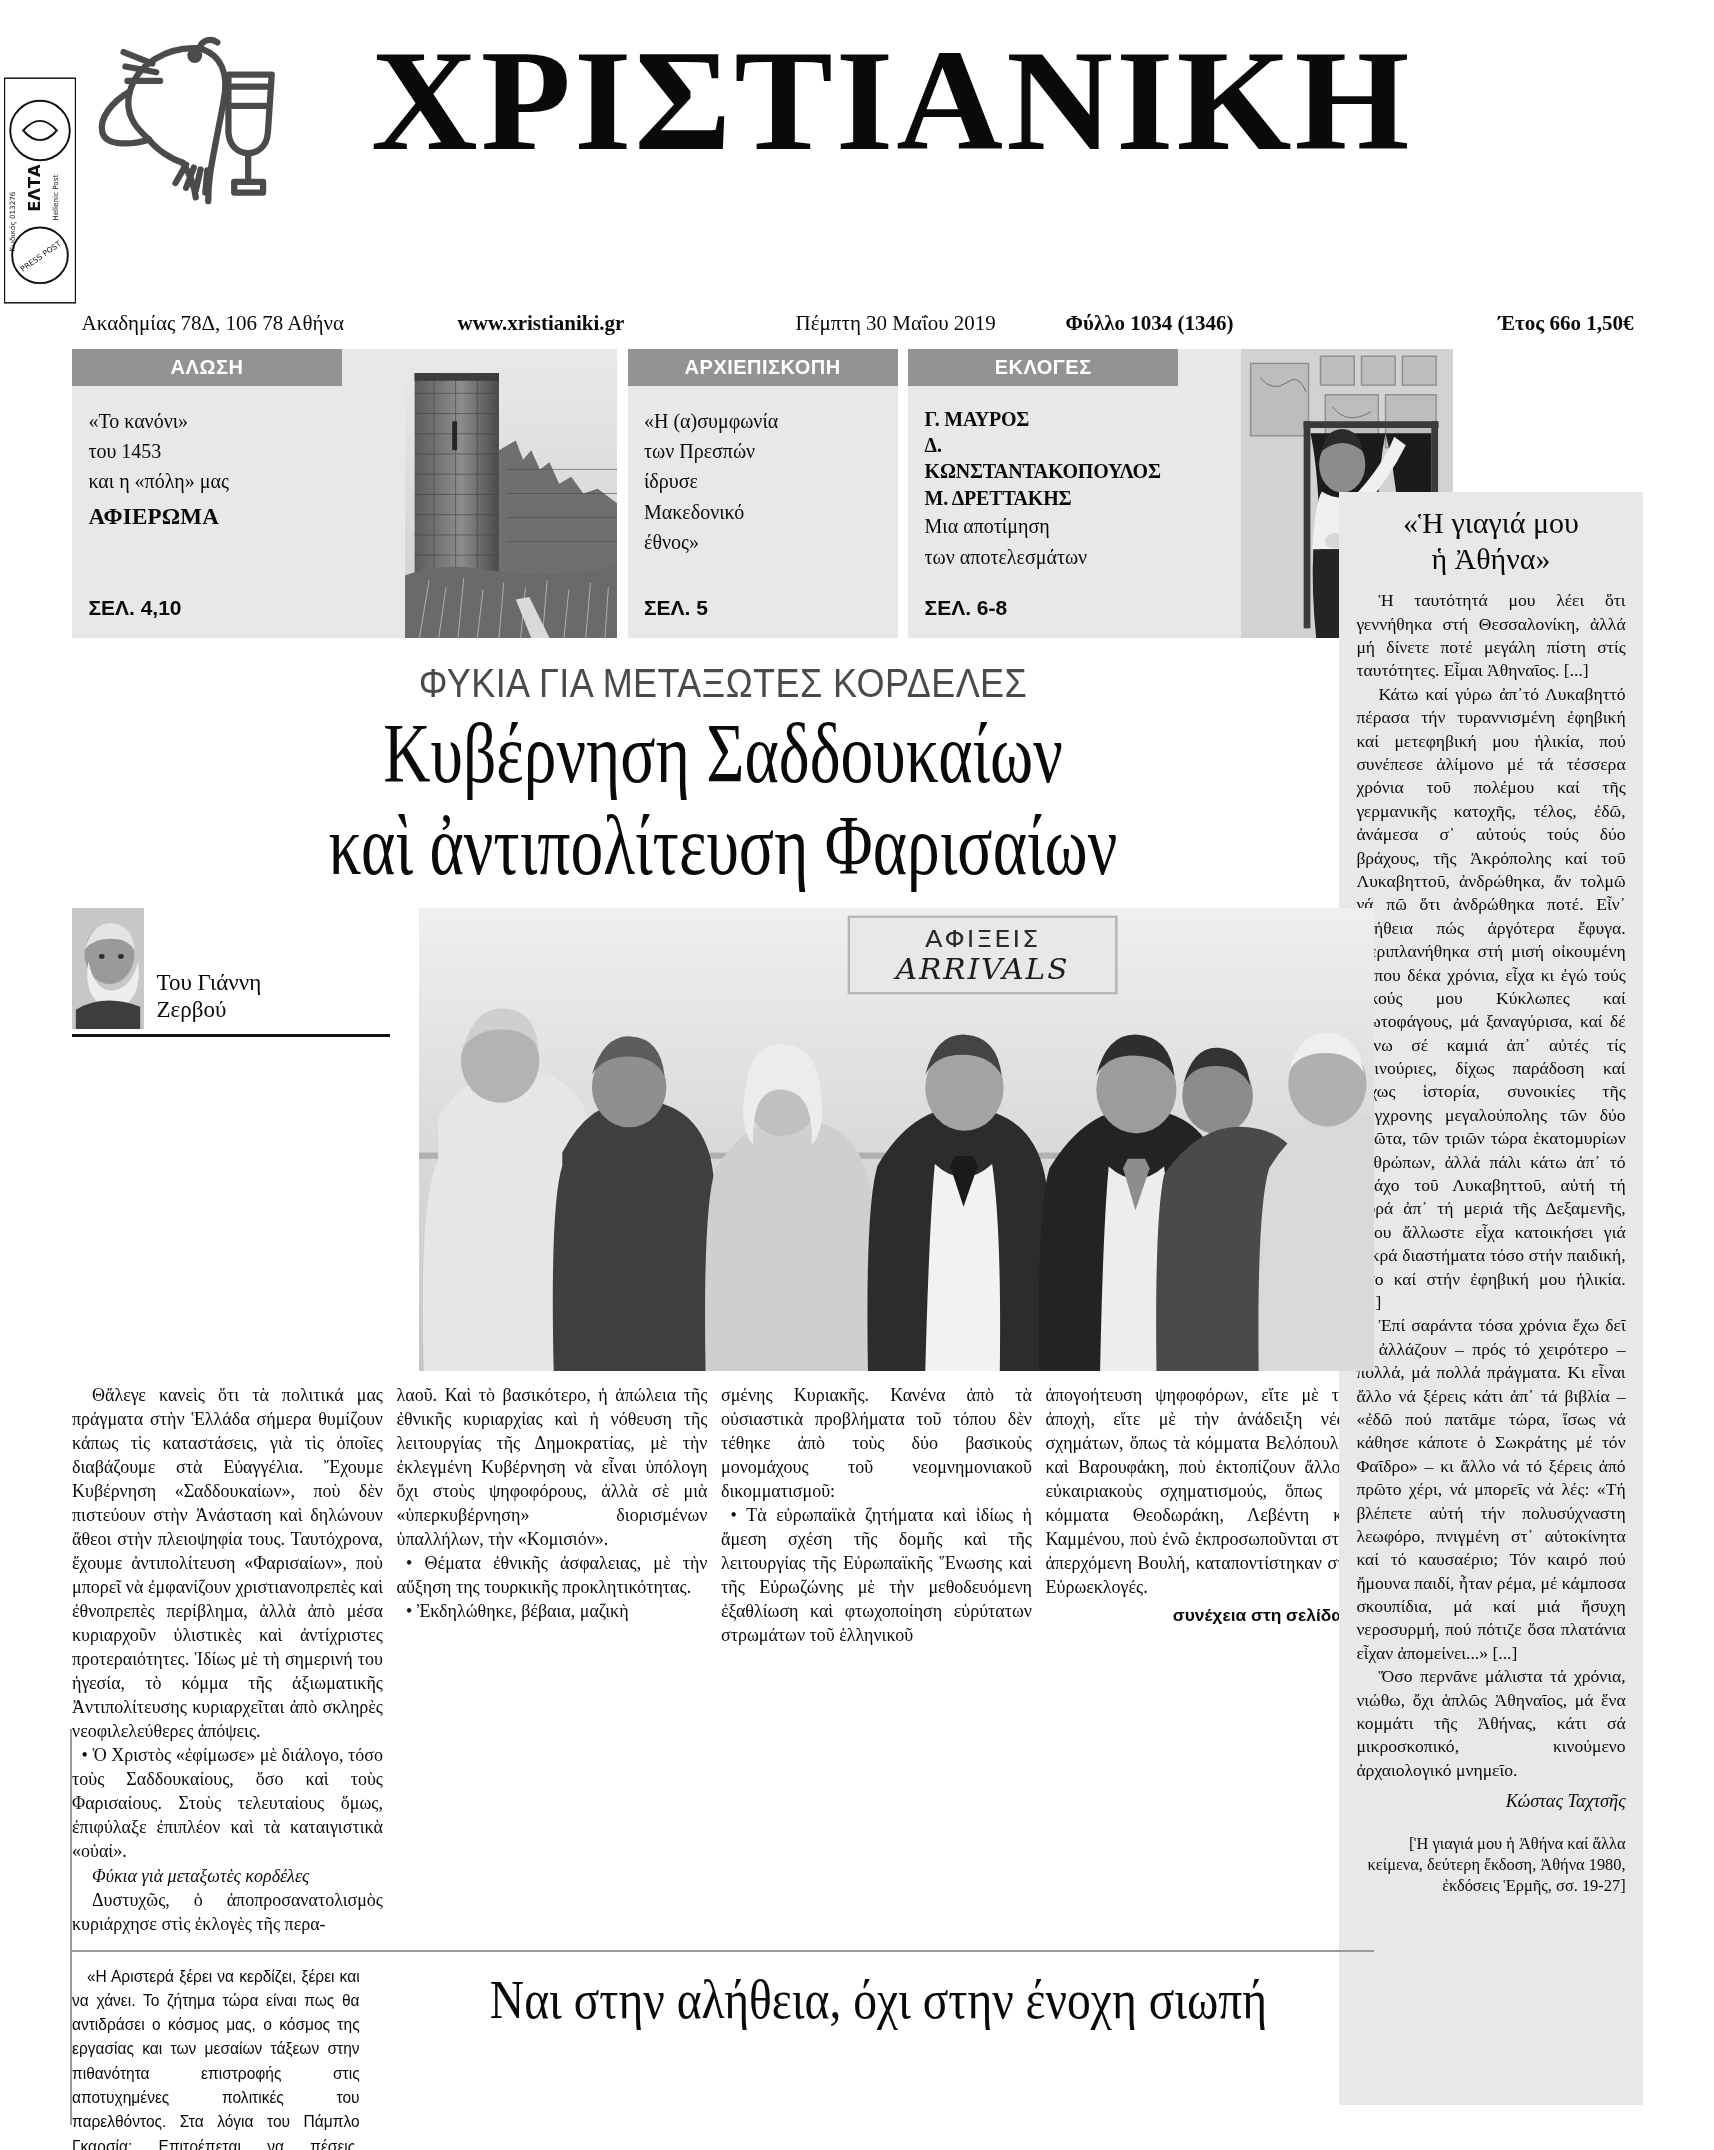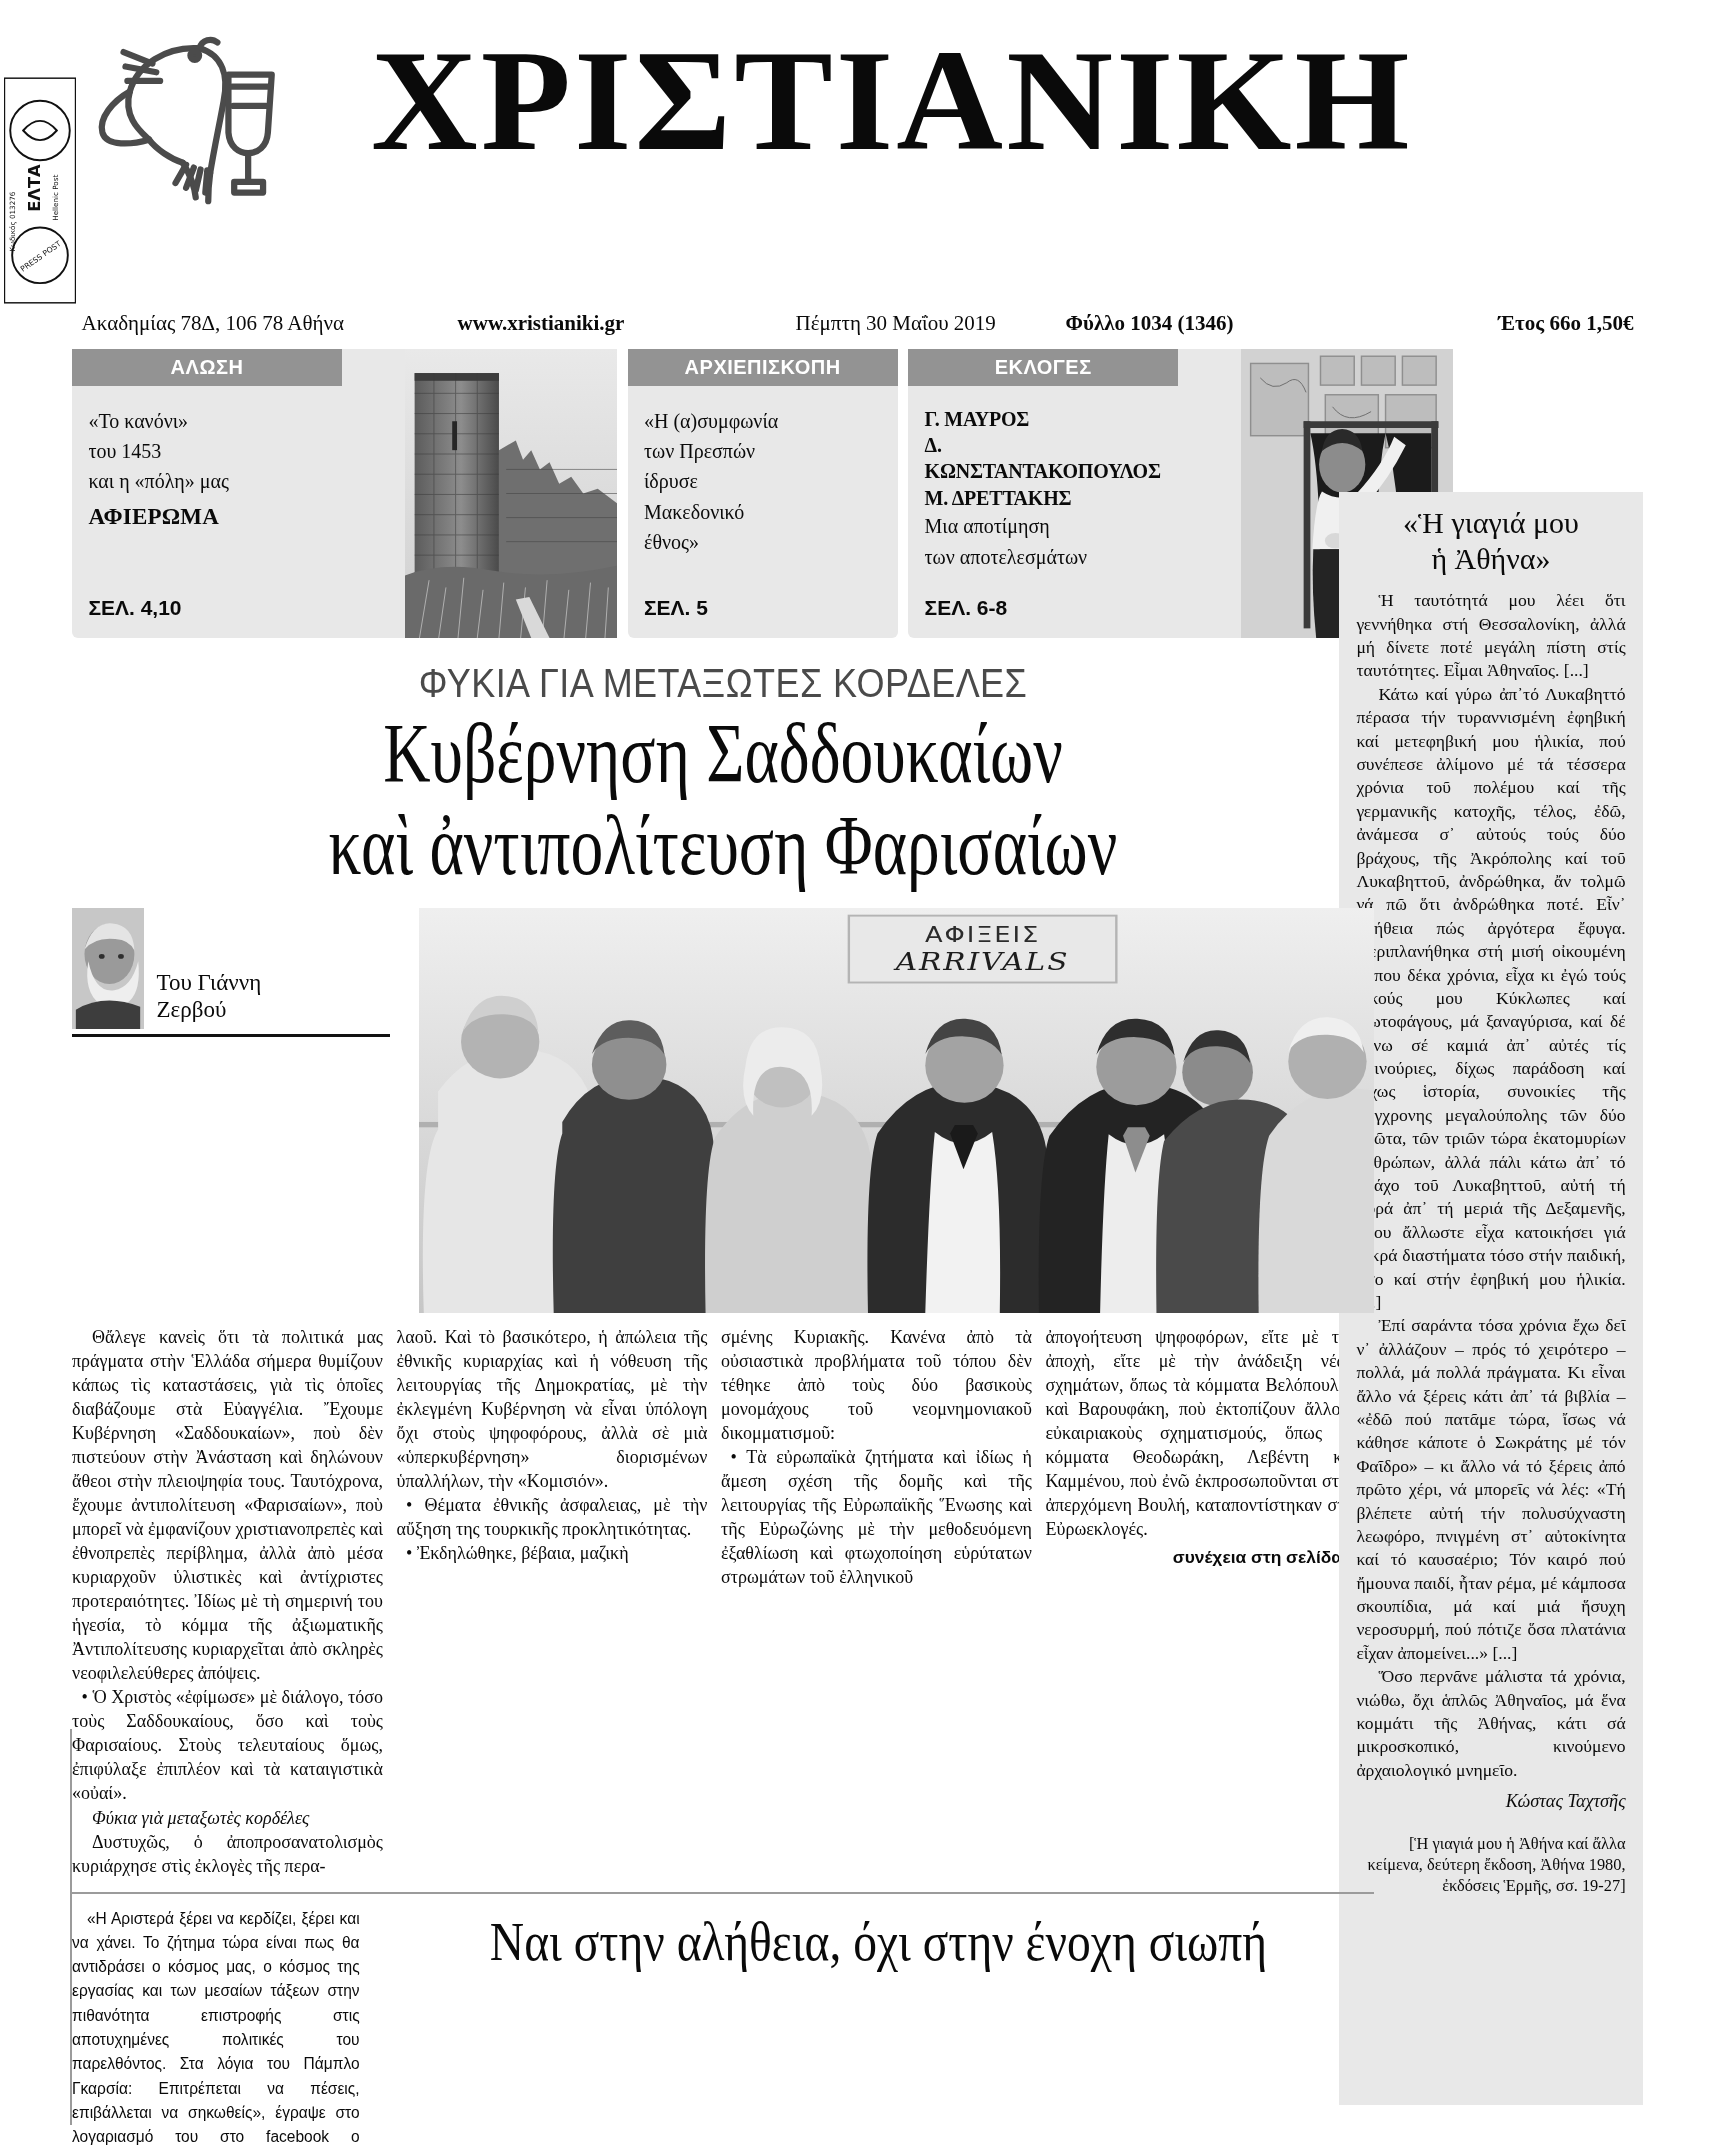--- a/index.html
+++ b/index.html
@@ -63,21 +63,20 @@
   .ib-year { flex: 1; text-align: right; font-weight: bold; }
 
   
   .teaser-row { display: flex; gap: 10.6px; margin-top: 3.9px; align-items: flex-start; }
   .teaser {
     background: #e8e8e8;
     width: 270px;
     height: 289px;
     position: relative;
     display: flex;
-    border-radius: 6px;
   }
   .teaser.wide { width: 545px; }
   .teaser-left { width: 270px; position: relative; }
   .tag {
     background: #939393;
     color: #fff;
     font-family: "Liberation Sans", "DejaVu Sans", sans-serif;
     font-weight: bold;
     font-size: 20px;
     letter-spacing: 0.5px;
@@ -160,21 +159,21 @@
   }
 
   
   .lead-mid { display: flex; margin-top: 16.4px; width: 1302px; gap: 0; }
   .byline { width: 338px; padding-right: 19.3px; }
   .byline-row { display: flex; align-items: flex-end; gap: 12.5px; }
   .author-photo { width: 72px; height: 121px; background: #c9c9c9; overflow: hidden; }
   .author-photo svg { width: 100%; height: 100%; display: block; }
   .author-name { font-size: 23px; line-height: 1.2; padding-bottom: 4.8px; }
   .byline-rule { border-top: 3.4px solid #111; margin-top: 5.8px; width: 318px; }
-  .lead-photo { width: 965px; height: 405px; overflow: hidden; position: relative; padding-left: 9px; }
+  .lead-photo { width: 965px; height: 463px; overflow: hidden; position: relative; padding-left: 9px; }
   .lead-photo svg { width: 100%; height: 100%; display: block; }
 
   
   .lead-cols { display: flex; gap: 13.5px; width: 1302px; margin-top: 12.5px; }
   .col { width: 311px; }
   .col p {
     font-size: 18px;
     line-height: 1.335;
     text-align: justify;
     text-indent: 20px;

